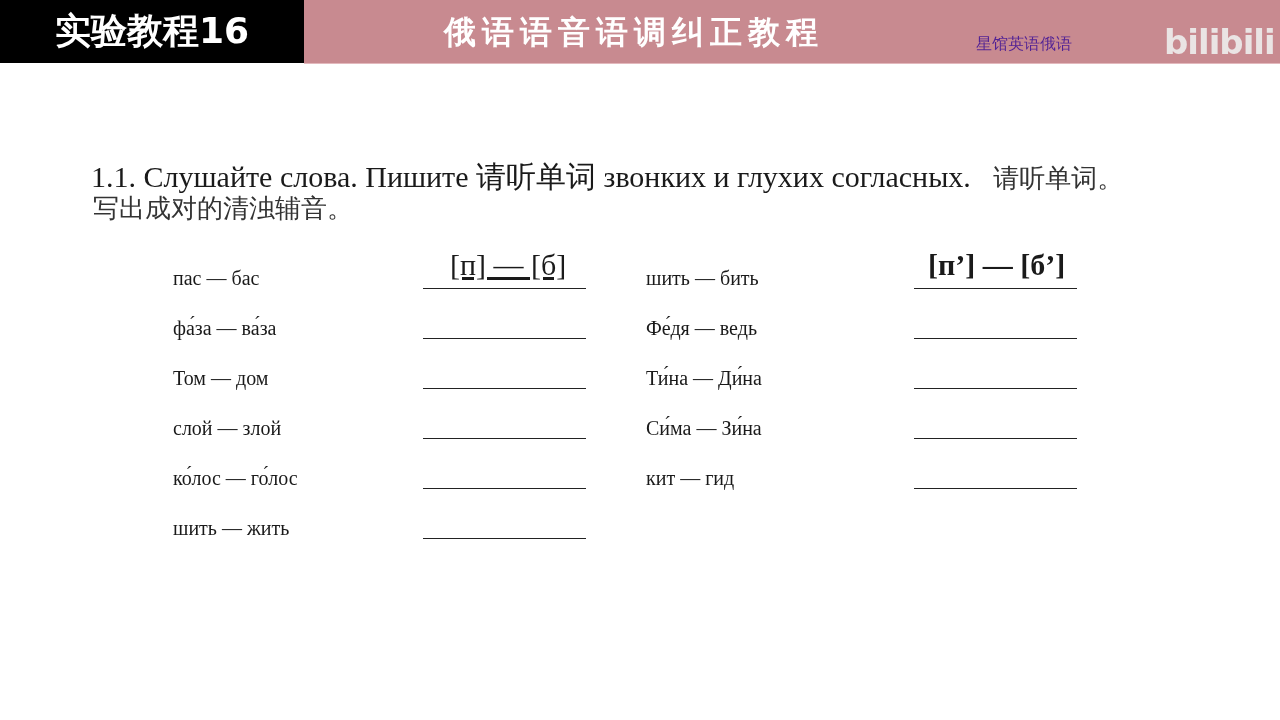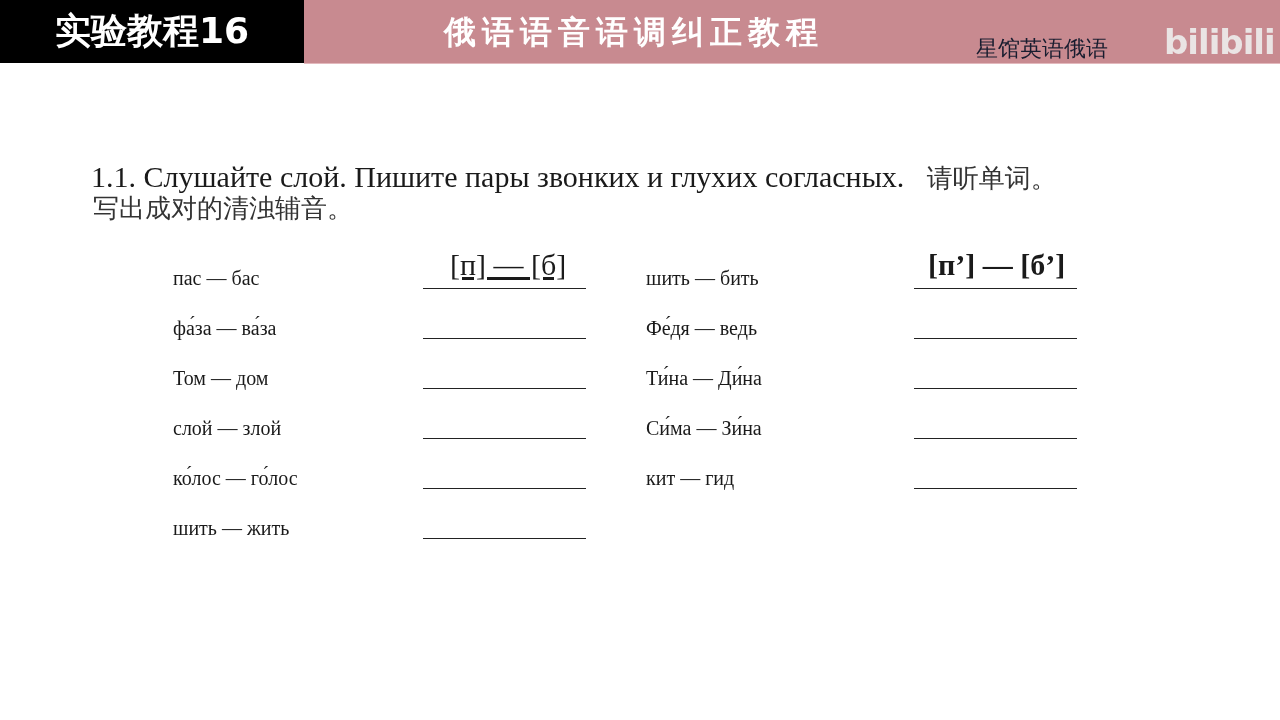--- a/index.html
+++ b/index.html
@@ -4,22 +4,22 @@
 <style>
   html, body { margin:0; padding:0; }
   body { width:1280px; height:720px; background:#ffffff; position:relative; overflow:hidden;
          font-family:"Liberation Serif", "DejaVu Serif", serif; color:#1a1a1a; }
   .header { position:absolute; left:0; top:0; width:1280px; height:68px; display:flex; }
   .header-left { width:304px; height:63px; background:#000; display:flex; align-items:center; justify-content:center; }
   .header-left span { color:#fff; font-family:"DejaVu Sans", sans-serif; font-weight:bold; font-size:36px; letter-spacing:0px; }
   .header-right { flex:1; height:63px; background:#c88a90; position:relative; border-bottom:1px solid #e3b9bd; }
   .header-title { position:absolute; left:140px; top:4px; color:#fff; font-family:"DejaVu Sans", sans-serif;
                   font-weight:bold; font-size:32px; letter-spacing:6px; line-height:56px; }
-  .watermark { position:absolute; left:672px; top:34px; color:#0f172a; font-family:Liberation Sans, sans-serif;
-               font-size:22px; opacity:.95; }
+  .watermark { position:absolute; left:672px; top:34px; color:#4c1d95; font-family:Liberation Sans, sans-serif;
+               font-size:16px; opacity:.95; }
   .bili { position:absolute; left:860px; top:22px; color:#eee; font-family:"DejaVu Sans", sans-serif;
           font-weight:bold; font-size:34px; letter-spacing:-1px; opacity:.9; }
   .instr { position:absolute; left:91px; top:158px; font-size:30px; line-height:38px; white-space:nowrap; }
   .instr .cn { font-family:"DejaVu Sans", sans-serif; font-size:26px; color:#333; font-weight:normal; }
   .instr2 { position:absolute; left:93px; top:191px; font-family:Liberation Mono, monospace; font-size:26px; color:#333; }
   .pair { position:absolute; font-size:20px; line-height:36px; white-space:nowrap; }
   .blank { position:absolute; height:1px; background:#222; }
   .answer { position:absolute; font-size:30px; line-height:34px; white-space:nowrap; }
 </style>
 </head>
@@ -31,21 +31,21 @@
   </div>
   <div class="header-right">
     <div class="header-title">俄语语音语调纠正教程</div>
     <div class="watermark">星馆英语俄语</div>
     <div class="bili">bilibili</div>
   </div>
 </div>
 
 <div class="instr">
   <span>1.1.</span>
-  <span>Слушайте слой. Пишите пары звонких и глухих согласных.</span>
+  <span>Слушайте слова. Пишите 请听单词 звонких и глухих согласных.</span>
   &nbsp;
   <span class="cn">请听单词。</span>
 </div>
 <div class="instr2">写出成对的清浊辅音。</div>
 
 <div>
   <div class="pair" style="left:173px;top:260px;">пас — бас</div>
   <div class="answer" style="left:450px;top:248px;text-decoration:underline;">[п] — [б]</div>
   <div class="blank" style="left:423px;top:288px;width:163px;"></div>
 

